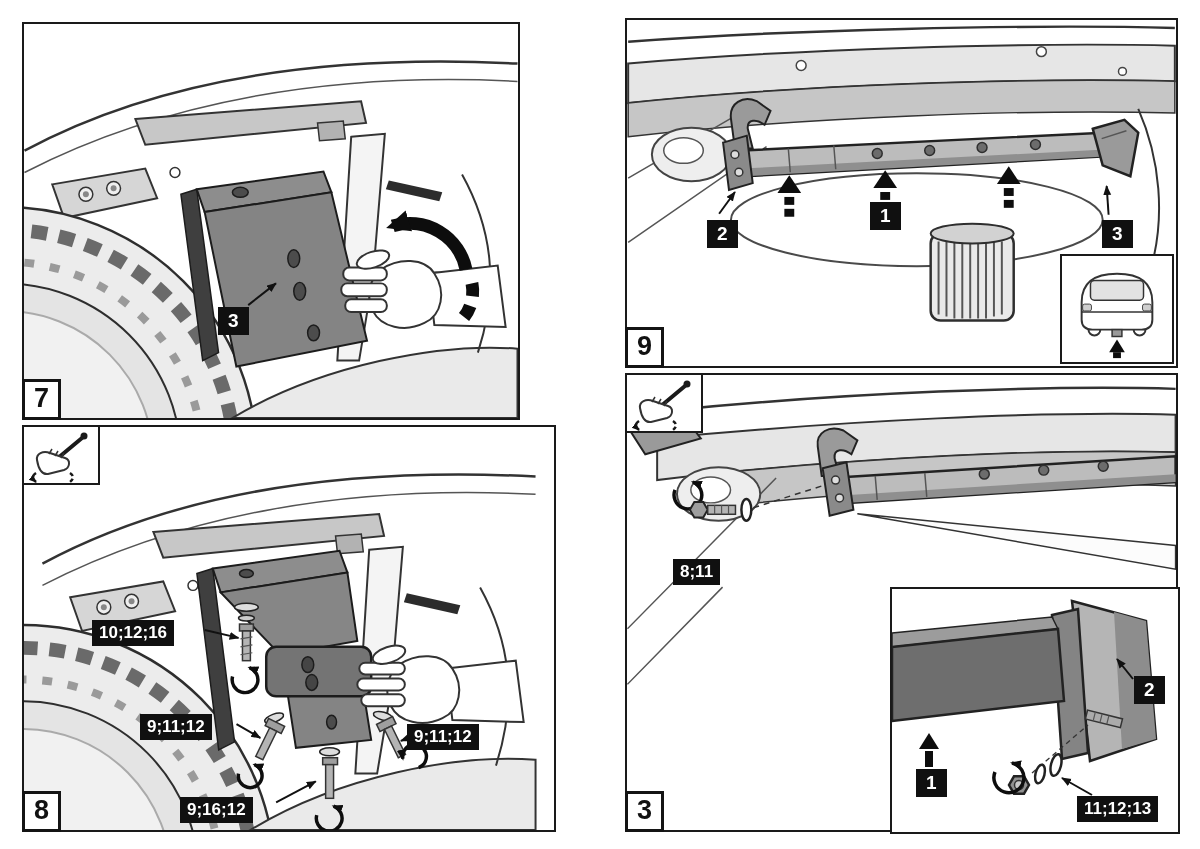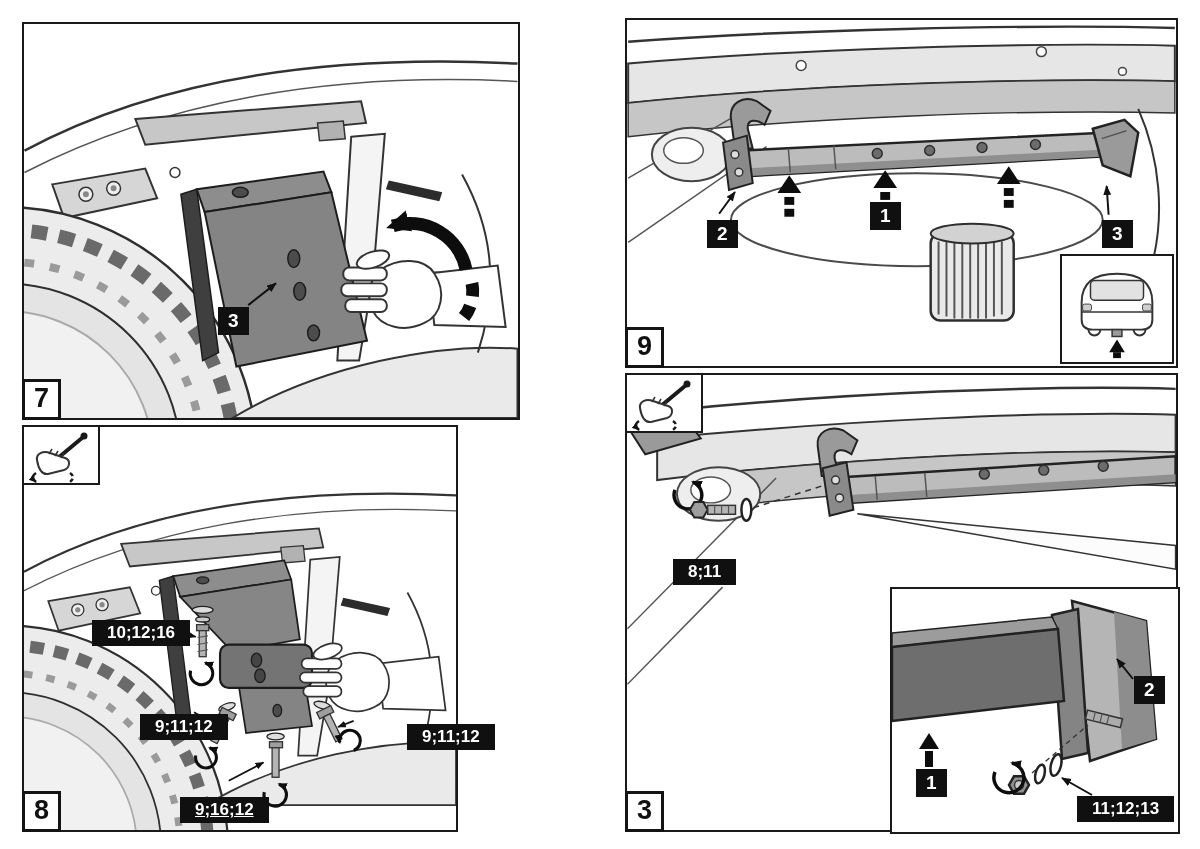--- a/index.html
+++ b/index.html
@@ -2,21 +2,21 @@
 <html><head>
 <meta charset="utf-8">
 <style>
   * { box-sizing: border-box; margin: 0; padding: 0; }
   html,body { background:#ffffff; font-family:"Liberation Sans", sans-serif; }
   .sheet { position:relative; width:1200px; height:849px; background:#fff; overflow:hidden; }
   .panel { position:absolute; border:2px solid #1a1a1a; background:#fff; }
   .illu { position:absolute; left:0; top:0; width:100%; height:100%; }
   .plate {
     position:absolute; background:#101010; color:#fff; font-weight:700;
-    font-size:17px; line-height:1; padding:4px 15px 5px; white-space:nowrap; z-index:5;
+    font-size:17px; line-height:1; padding:4px 7px 5px; white-space:nowrap; z-index:5;
   }
   .plate.num { font-size:19px; padding:4px 10px 5px; }
   .step-badge {
     position:absolute; left:-2px; bottom:-2px; background:#fff; color:#111;
     border:3px solid #141414; font-weight:700; font-size:27px; line-height:1;
     padding:3px 9px 5px; z-index:6;
   }
   .inset { position:absolute; background:#fff; border:2px solid #1a1a1a; z-index:4; }
 </style>
 </head>
@@ -80,21 +80,21 @@
       <g fill="none" stroke="#0d0d0d">
         <path d="M446,248 A58,58 0 0 0 372,204" stroke-width="13" marker-end="url(#bh7)"></path>
         <path d="M452,262 A42,42 0 0 1 444,296" stroke-width="13" stroke-dasharray="13 10"></path>
       </g>
       <path d="M226,284 L254,262" fill="none" stroke="#111" stroke-width="2" marker-end="url(#ah7)"></path>
     </svg>
     <div class="plate num" style="left:194px; top:283px;">3</div>
     <div class="step-badge">7</div>
   </div>
 
-  <div class="panel" style="left:22px; top:425px; width:436px; height:407px;">
+  <div class="panel" style="left:22px; top:425px; width:534px; height:407px;">
     <svg class="illu" viewBox="0 0 498 407">
       <defs>
         <marker id="ah8" markerUnits="userSpaceOnUse" markerWidth="12" markerHeight="10" refX="9" refY="4" orient="auto">
             <path d="M0,0 L10,4 L0,8 Z" fill="#111"></path>
           </marker>
         <marker id="rh8" markerUnits="userSpaceOnUse" markerWidth="13" markerHeight="11" refX="9" refY="4.5" orient="auto">
             <path d="M0,0 L11,4.5 L0,9 Z" fill="#0d0d0d"></path>
           </marker>
       </defs>
       <g>
@@ -193,21 +193,21 @@
         <polygon points="34,31 28,36 31,27" fill="#1a1a1a"></polygon>
         <path d="M13,33 C12,27 19,23 26,26 L41,31 C47,33 46,41 40,43 L24,47 C16,48 14,39 13,33 Z" fill="#fff" stroke="#333" stroke-width="2"></path>
         <path d="M25,27 l3,-5 M31,29 l3,-5 M37,31 l3,-5" stroke="#333" stroke-width="1.5" fill="none"></path>
         <path d="M12,46 q-6,4 0,9" fill="none" stroke="#1a1a1a" stroke-width="2.5" marker-end="url(#ahT8)"></path>
         <path d="M46,46 q6,4 0,9" fill="none" stroke="#1a1a1a" stroke-width="2.5" stroke-dasharray="4 3"></path>
       </svg>
     </div>
     <div class="plate" style="left:68px; top:193px;">10;12;16</div>
     <div class="plate" style="left:116px; top:287px;">9;11;12</div>
     <div class="plate" style="left:383px; top:297px;">9;11;12</div>
-    <div class="plate" style="left:156px; top:370px;text-decoration:underline;">9;16;12</div>
+    <div class="plate" style="left:156px; top:370px;">9;16;12</div>
     <div class="step-badge">8</div>
   </div>
 
   <div class="panel" style="left:625px; top:18px; width:553px; height:350px;">
     <svg class="illu" viewBox="0 0 553 350">
       <defs>
         <marker id="ah9" markerUnits="userSpaceOnUse" markerWidth="12" markerHeight="10" refX="9" refY="4" orient="auto">
             <path d="M0,0 L10,4 L0,8 Z" fill="#111"></path>
           </marker>
       </defs>

